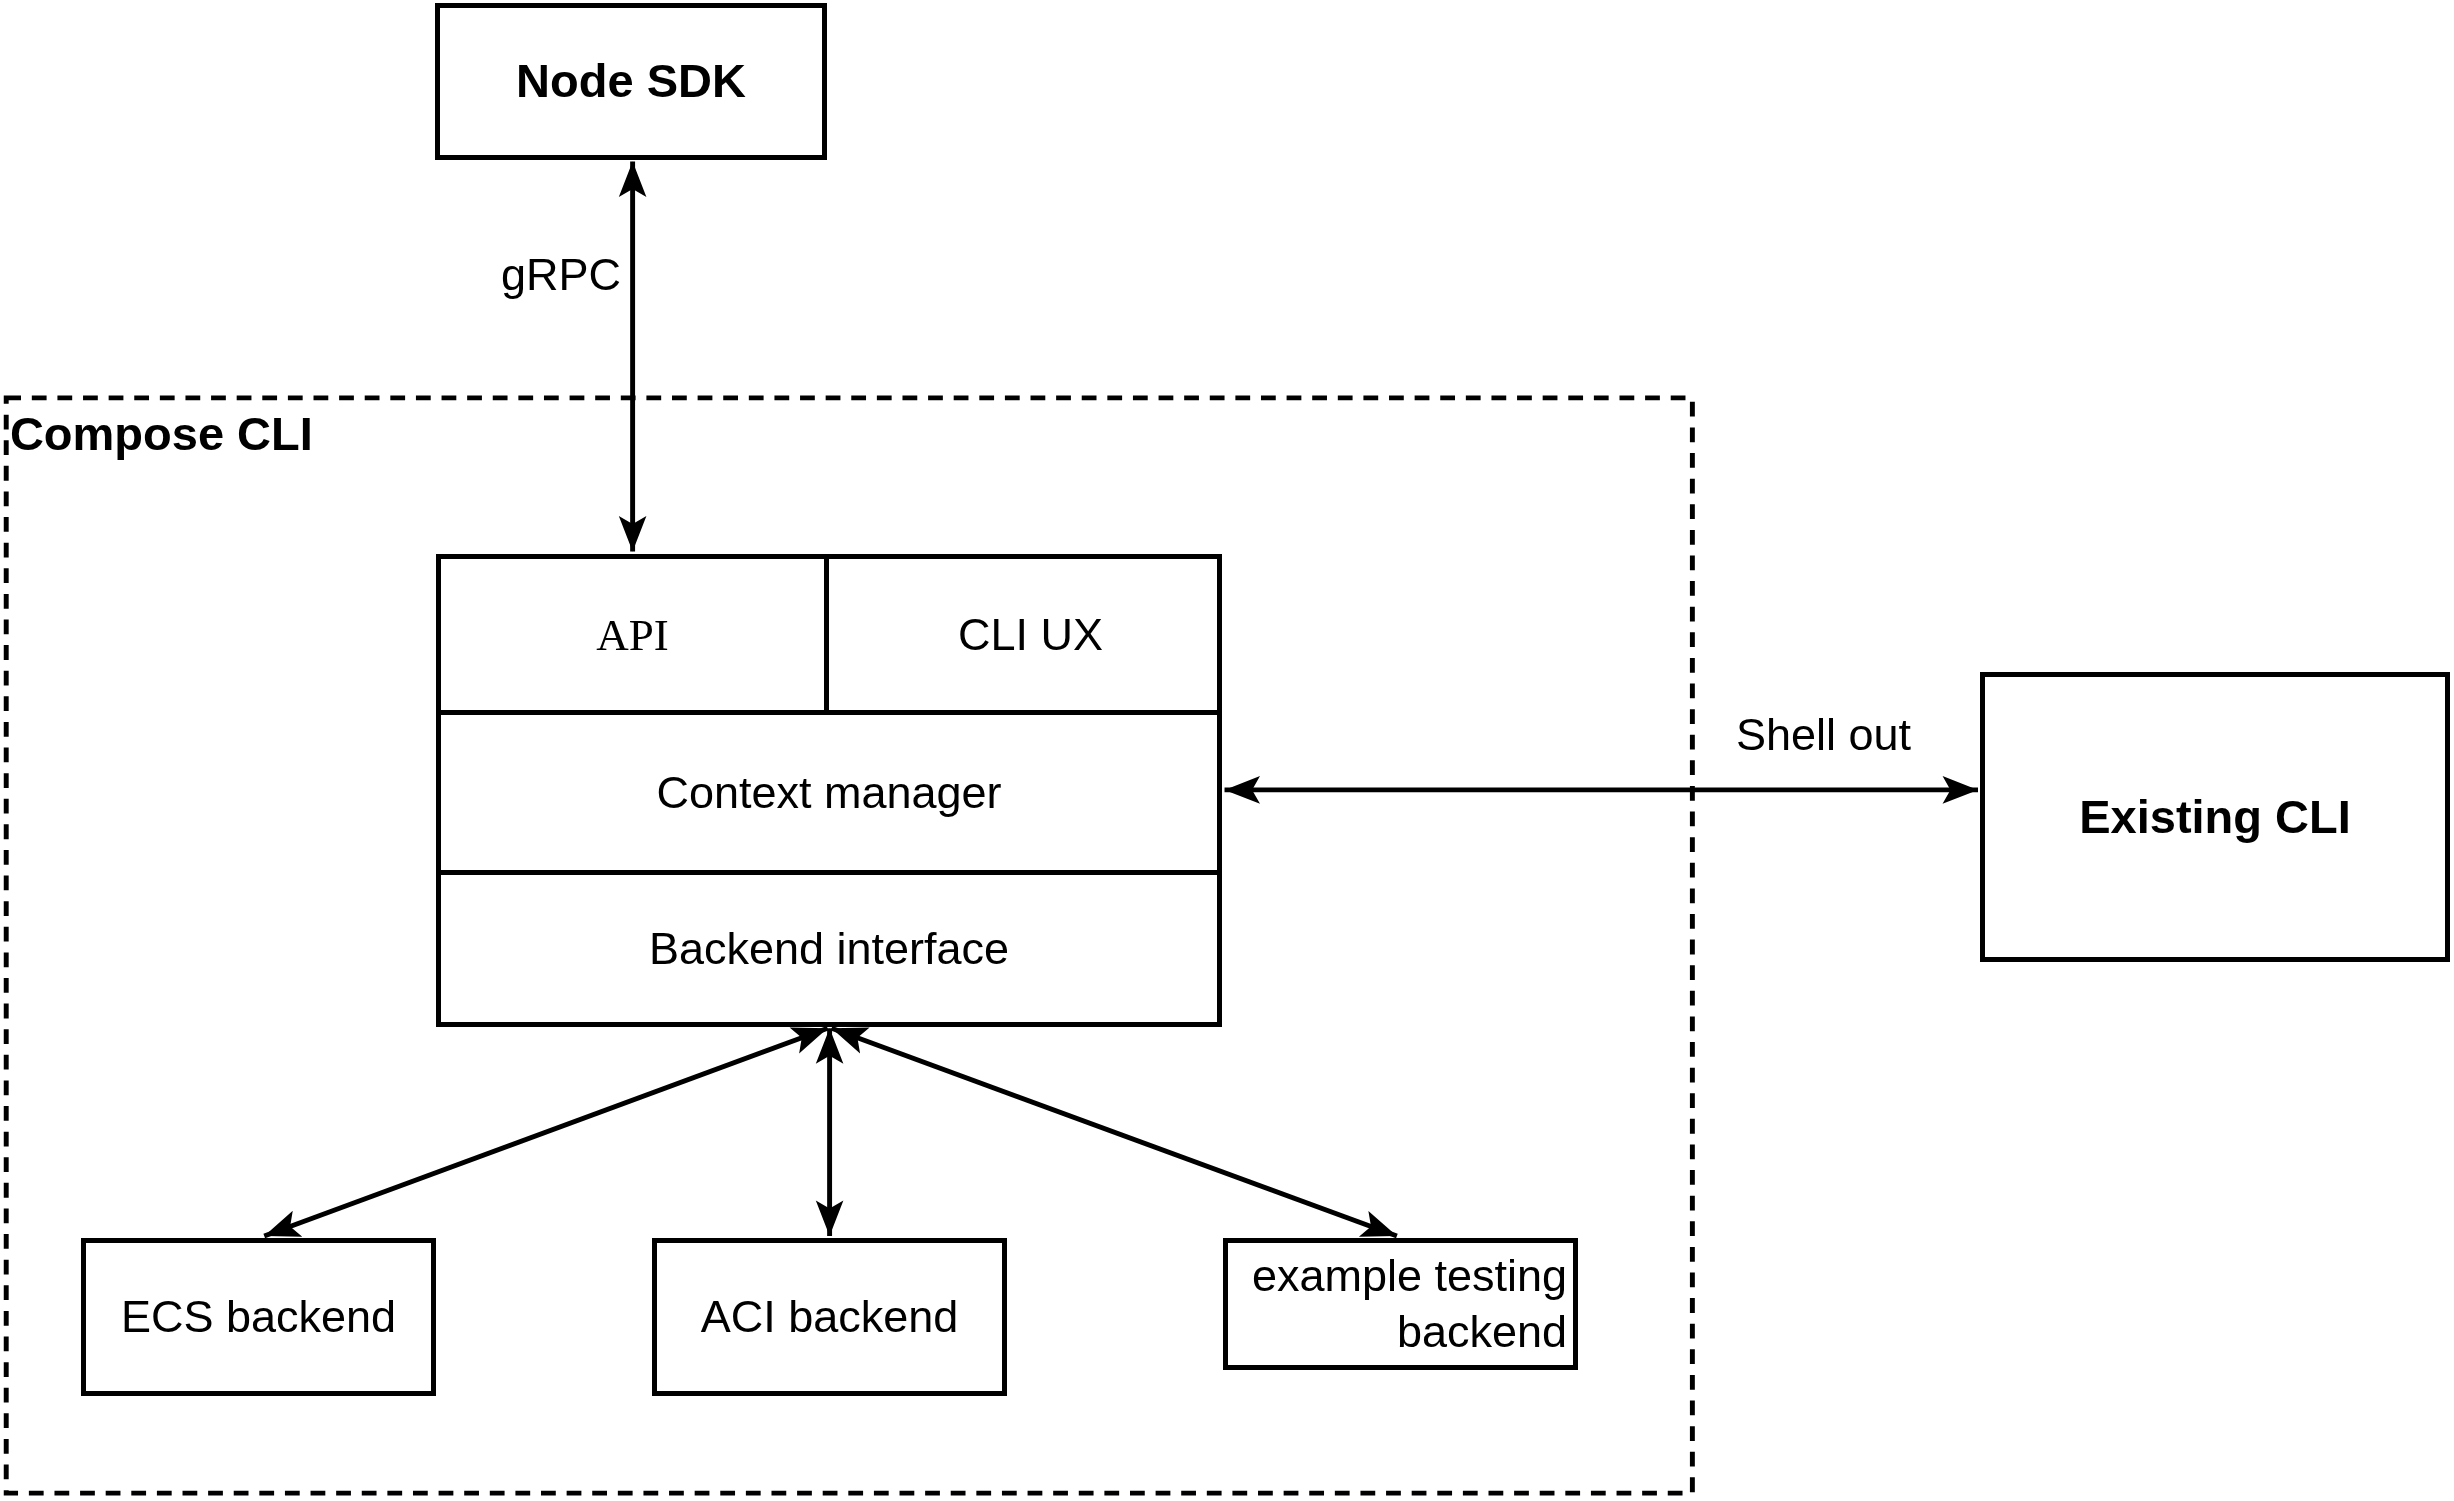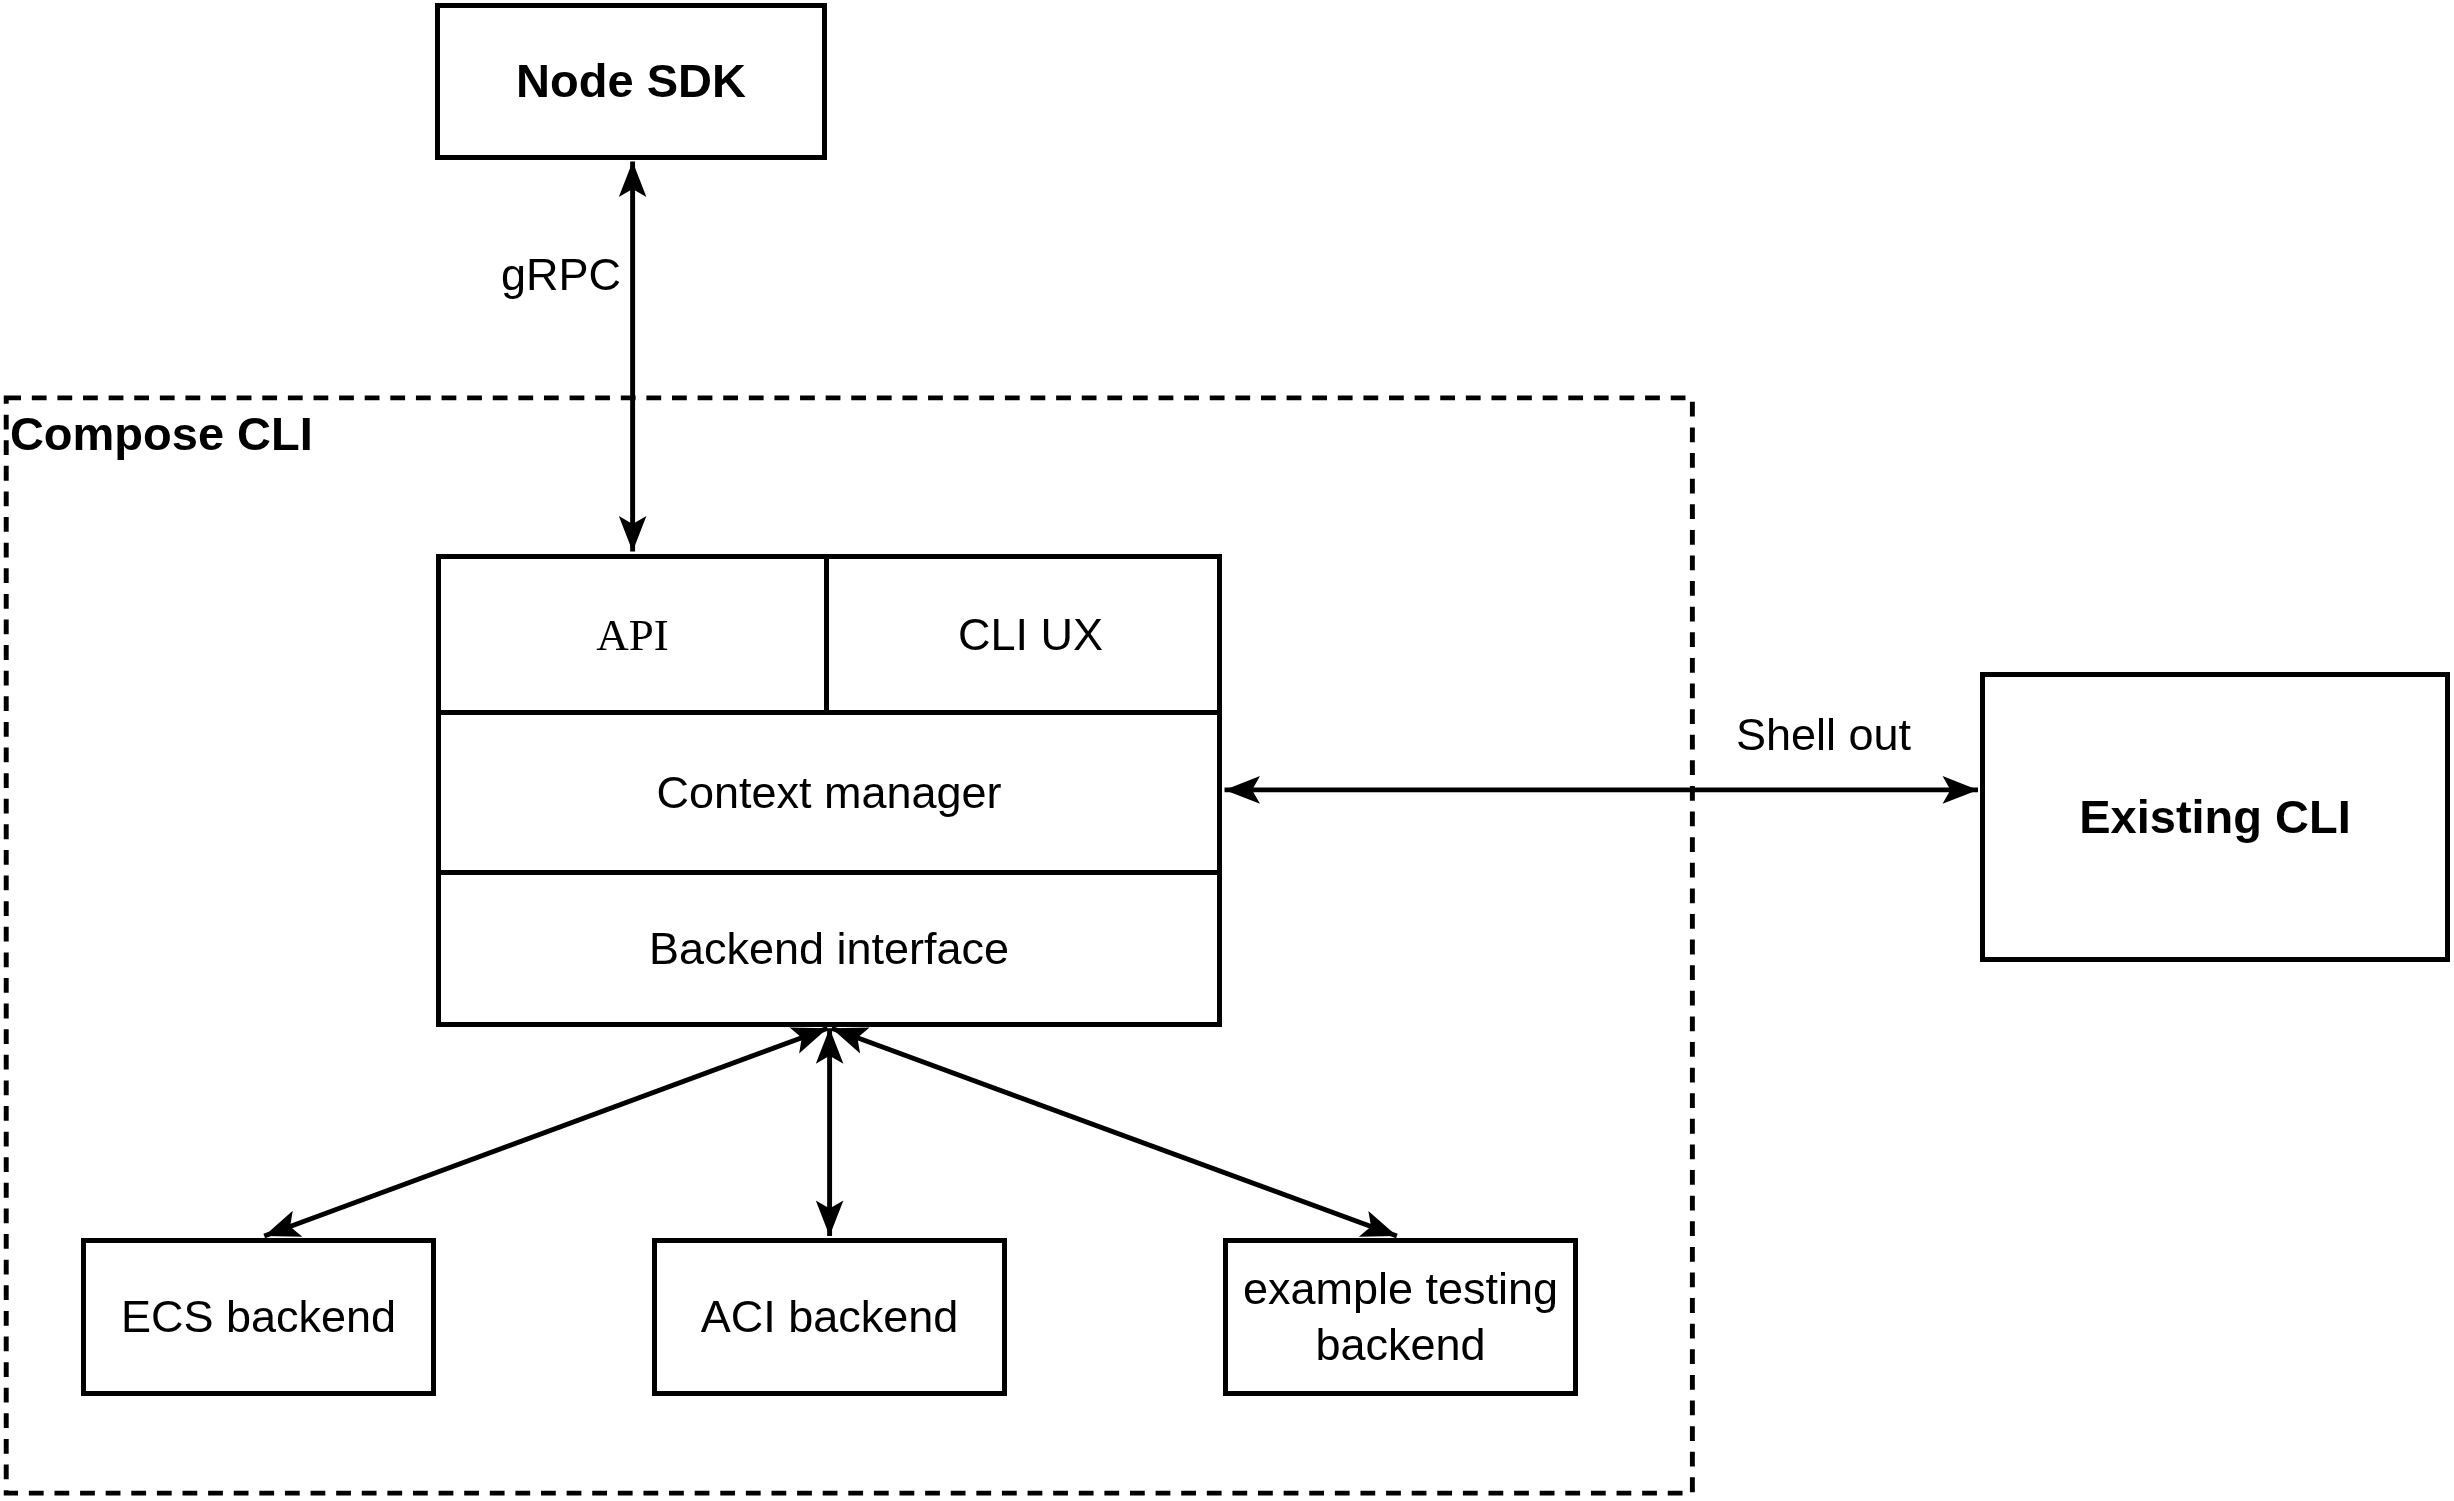--- a/index.html
+++ b/index.html
@@ -75,21 +75,21 @@
     left: 9.9px;
     top: 406px;
     font-size: 47px;
     font-weight: bold;
     white-space: nowrap;
   }
   #box-node-sdk      { left: 435px;  top: 3px;    width: 392px; height: 157px; }
   #box-existing-cli  { left: 1980px; top: 672px;  width: 470px; height: 290px; }
   #box-ecs           { left: 81px;   top: 1238px; width: 355px; height: 158px; }
   #box-aci           { left: 652px;  top: 1238px; width: 355px; height: 158px; }
-  #box-example       { left: 1223px; top: 1238px; width: 355px; height: 158px; padding: 0 5.9px; }
+  #box-example       { left: 1223px; top: 1238px; width: 355px; height: 132px; padding: 0 5.9px; text-align: right; }
   #label-grpc             { left: 325px;  top: 249px; width: 296px; text-align: right; }
   #label-existing-context { left: 1254px; top: 709px; }
   #label-shell-out        { left: 1736px; top: 709px; }
 </style>
 </head>
 <body>
 
 <div id="canvas">
 
   <svg id="edge-layer" viewBox="0 0 2492 1524" xmlns="http://www.w3.org/2000/svg">

